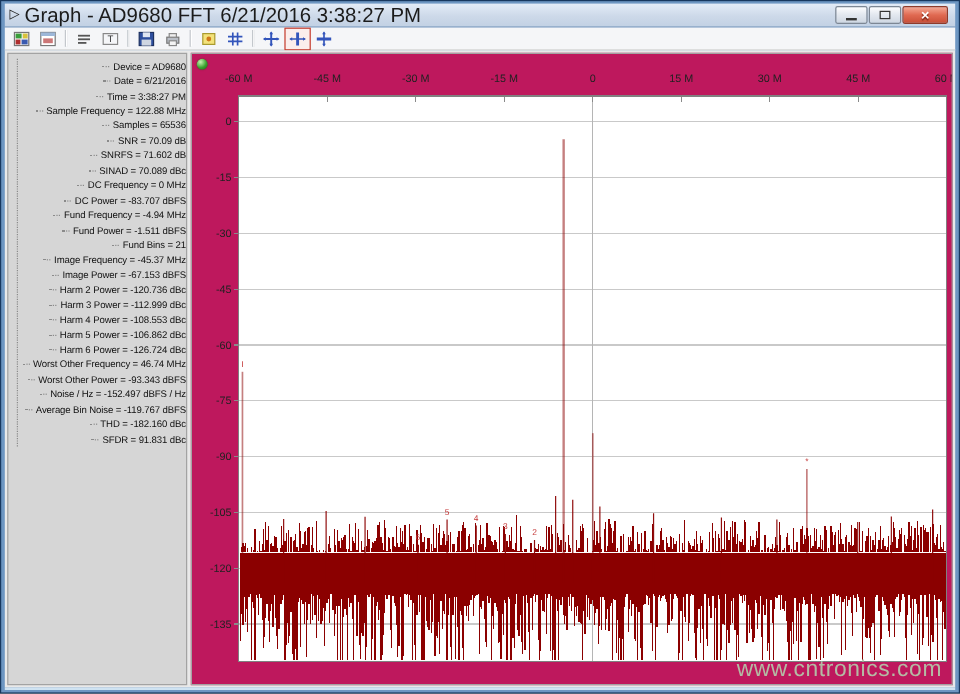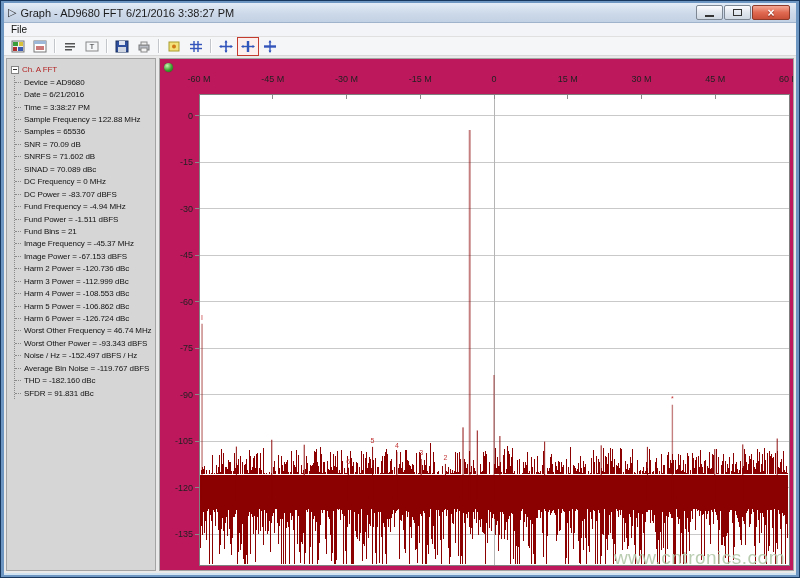--- a/index.html
+++ b/index.html
@@ -6,21 +6,21 @@
   .win{position:relative;width:800px;height:578px;box-sizing:border-box;
        border:1px solid #17375e;background:#6d96c2;padding:2px 3px 4px 3px;
        display:flex;flex-direction:column;overflow:hidden;}
   .win::after{content:"";position:absolute;left:3px;right:3px;bottom:2px;height:2px;background:#cfe3f2;}
 
   
   .titlebar{height:19px;display:flex;align-items:center;
             background:linear-gradient(#e3ecf7,#cdd9e9 55%,#c2d1e4);
             border-bottom:1px solid #9fb4cc;padding:0 4px;}
   .title-icon{font-size:11px;line-height:11px;color:#222;margin-right:4px;}
-  .title-text{font-size:11px;color:#1b1b1b;white-space:nowrap;text-align:center;}
+  .title-text{font-size:17px;color:#1b1b1b;white-space:nowrap;text-align:center;}
   .winbtns{margin-left:auto;display:flex;gap:1px;padding-right:2px;}
   .wbtn{width:27px;height:15px;box-sizing:border-box;border:1px solid #7d8794;border-radius:2px;
         background:linear-gradient(#fdfdfe,#e4e9f0 45%,#cfd7e2);display:flex;align-items:center;justify-content:center;}
   .wbtn.close{width:38px;background:linear-gradient(#f4a894,#e06a52 50%,#c94f38);border-color:#8e3a2a;}
   .glyph-min{width:9px;height:2px;background:#333;margin-top:6px;}
   .glyph-max{width:9px;height:7px;border:1.5px solid #333;box-sizing:border-box;}
   .glyph-close{color:#fff;font-size:12px;font-weight:bold;line-height:10px;text-shadow:0 1px 1px #7c2516;}
 
   
   .menubar{height:13px;background:#f2f4f7;display:flex;align-items:center;border-bottom:1px solid #e0e0e0;}
@@ -33,21 +33,21 @@
   
   .content{flex:1;background:#e9e9e9;display:flex;padding:2px;min-height:0;}
   .treepanel{width:150px;background:#d6d6d6;border:1px solid #a3a3a3;box-sizing:border-box;
              margin-right:3px;overflow:hidden;font-size:8px;color:#111;padding:4px 0 0 4px;}
   .tree-root-row{display:flex;align-items:center;height:13px;white-space:nowrap;}
   .expander{width:8px;height:8px;box-sizing:border-box;border:1px solid #848484;background:#fff;
             display:inline-flex;align-items:center;justify-content:center;margin-right:3px;flex:0 0 auto;}
   .expander::before{content:"";width:4px;height:1px;background:#333;}
   .tree-root-label{color:#b32424;letter-spacing:-0.1px;}
   .tree-children{margin-left:3px;border-left:1px dotted #8a8a8a;padding-left:0;}
-  .tree-row{display:flex;align-items:center;height:12.45px;white-space:nowrap;}
+  .tree-row{display:flex;align-items:center;height:12.45px;white-space:nowrap;justify-content:flex-end;}
   .dash{width:6px;border-top:1px dotted #8a8a8a;margin-right:3px;flex:0 0 auto;}
   .tlabel{letter-spacing:-0.1px;}
 
   .chartpanel{position:relative;flex:1;background:#be185d;border:1px solid #a3a3a3;box-sizing:border-box;overflow:hidden;}
   .led{position:absolute;left:4px;top:4px;width:9px;height:9px;border-radius:50%;
        background:radial-gradient(circle at 35% 30%,#c8f3b2,#44a country 0%,#3aa22e 55%,#1d6c18 95%);
        background:radial-gradient(circle at 35% 30%,#c8f3b2,#3aa22e 55%,#1d6c18 95%);
        box-shadow:0 0 1px #145010;}
   svg text{font-family:"Liberation Sans",sans-serif;}
   .watermark{position:absolute;right:8px;bottom:1px;font-size:19px;font-weight:normal;
@@ -67,23 +67,20 @@
         </span>
       <span class="wbtn">
           <span class="glyph-max"></span>
         </span>
       <span class="wbtn close">
           <span class="glyph-close">×</span>
         </span>
     </span>
   </div>
 
-  <div class="menubar">
-    <span class="menu-item">File</span>
-  </div>
 
   <div class="toolbar">
     <span class="tbtn">
       <svg width="14" height="13">
           <rect x="1" y="1" width="12" height="11" fill="#eee" stroke="#777"></rect>
           <rect x="2" y="2" width="5" height="4" fill="#3a9e3a"></rect>
           <rect x="8" y="2" width="4" height="4" fill="#d8c23a"></rect>
           <rect x="2" y="7" width="4" height="4" fill="#b03030"></rect>
           <rect x="7" y="7" width="5" height="4" fill="#3a5ab0"></rect>
         </svg>
@@ -178,24 +175,20 @@
             <path d="M7 0 5.5 2.5h3z"></path>
             <path d="M7 13 5.5 10.5h3z"></path>
           </g>
         </svg>
     </span>
   </div>
 
   <div class="content">
 
     <div class="treepanel">
-      <div class="tree-root-row">
-        <span class="expander"></span>
-        <span class="tree-root-label">Ch. A FFT</span>
-      </div>
       <div class="tree-children">
           <div class="tree-row">
             <span class="dash"></span>
             <span class="tlabel">Device = AD9680</span>
           </div>
           <div class="tree-row">
             <span class="dash"></span>
             <span class="tlabel">Date = 6/21/2016</span>
           </div>
           <div class="tree-row">

